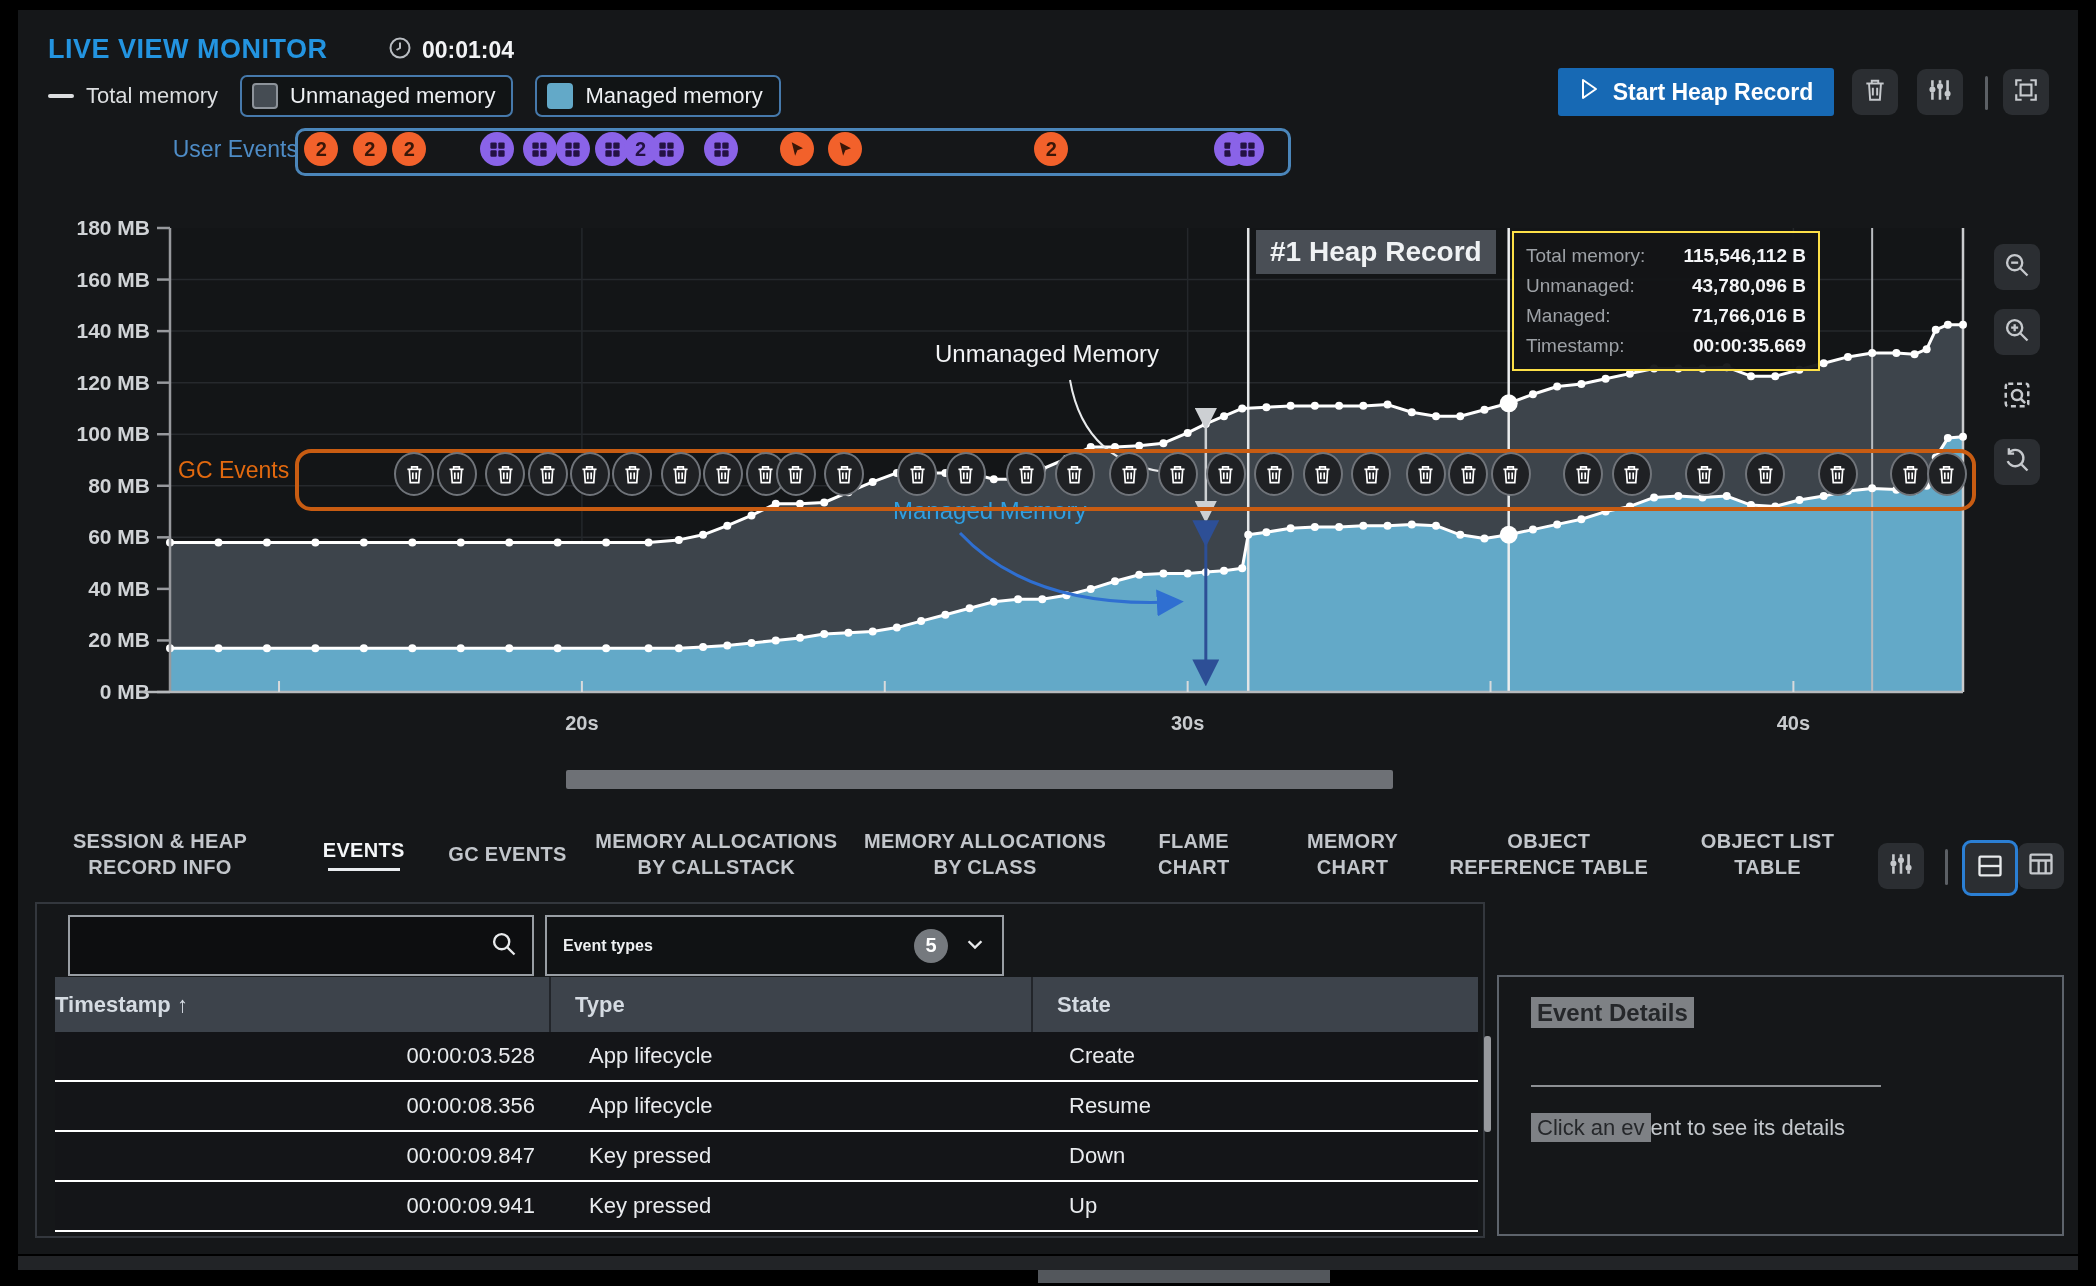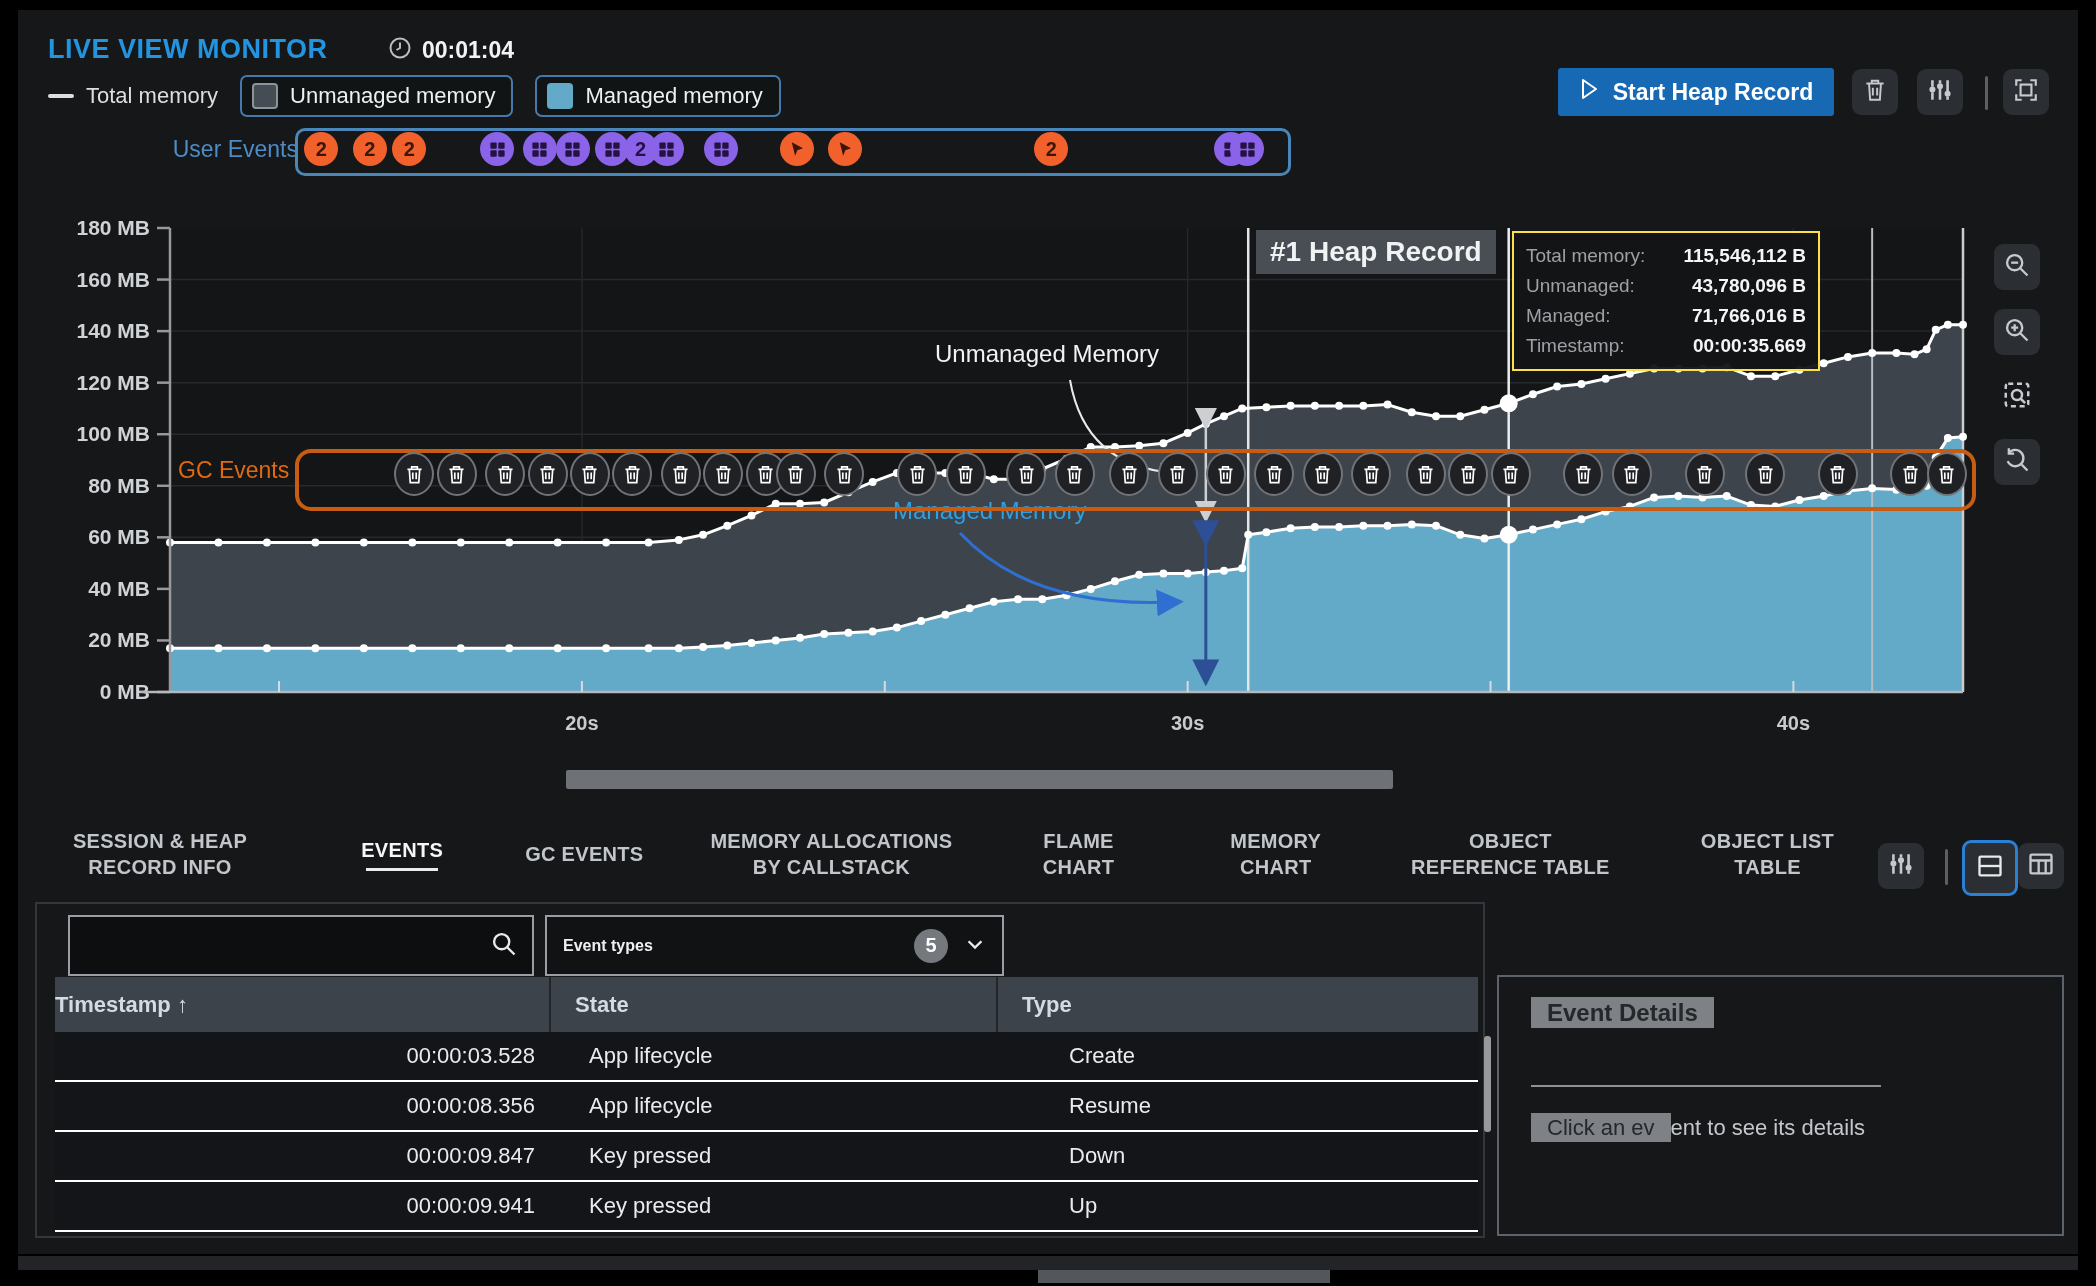--- a/index.html
+++ b/index.html
@@ -85,21 +85,21 @@
   #table-rows{left:37px;top:1022px;width:1423px;}
   .trow{display:flex;align-items:center;height:48px;border-bottom:2px solid #ffffff;cursor:pointer;background:#141518;}
   .td-ts{width:480px;text-align:right;padding-right:30px;font-size:22px;color:#e9ebee;}
   .td-type{width:456px;padding-left:24px;font-size:22px;color:#e9ebee;}
   .td-state{flex:1;padding-left:24px;font-size:22px;color:#e9ebee;}
   #vscrollbar{left:1466px;top:1026px;width:7px;height:96px;background:#97999d;border-radius:3px;cursor:grab;}
 
   
   #details-panel{left:1479px;top:965px;width:563px;height:257px;border:2px solid #5d636b;}
   #details-title{left:32px;top:22px;font-size:24px;font-weight:700;}
-  .hl{background:#7e8185;color:#25272a;padding:2px 16px;}
+  .hl{background:#7e8185;color:#25272a;padding:2px 6px;}
   #details-divider{left:32px;top:108px;width:350px;height:2px;background:#8d9094;}
   #details-hint{left:32px;top:138px;font-size:22px;color:#c3c7cb;}
   #details-hint .rest{color:#c3c7cb;}
 
   
   #strip1{left:0px;top:1246px;width:2060px;height:14px;background:#222427;}
   #strip2{left:1020px;top:1260px;width:292px;height:13px;background:#53575c;}
 </style>
 </head>
 <body>
@@ -792,20 +792,23 @@
       <div class="tab active" style="width: 120px;">
         <div>EVENTS</div>
         <div class="tab-underline"></div>
       </div>
       <div class="tab" style="width: 130px;">
         <div>GC EVENTS</div>
       </div>
       <div class="tab" style="width: 250px;">
         <div>MEMORY ALLOCATIONS BY CALLSTACK</div>
       </div>
+      <div class="tab" style="width: 250px;">
+        <div>MEMORY ALLOCATIONS BY CLASS</div>
+      </div>
       <div class="tab" style="width: 130px;">
         <div>FLAME CHART</div>
       </div>
       <div class="tab" style="width: 150px;">
         <div>MEMORY CHART</div>
       </div>
       <div class="tab" style="width: 205px;">
         <div>OBJECT REFERENCE TABLE</div>
       </div>
       <div class="tab" style="width: 195px;">
@@ -859,25 +862,25 @@
       <svg width="22" height="22" viewBox="0 0 24 24" fill="none" stroke="#e8eaec" stroke-width="2.6">
         <path d="M5 9 L12 16 L19 9"></path>
       </svg>
     </span>
   </div>
   <div class="abs" id="table-header">
     <div class="th" id="th-timestamp">
       <span>Timestamp</span>
       <span>↑</span>
     </div>
+    <div class="th" id="th-type">
+      <span>Type</span>
+    </div>
     <div class="th" id="th-state">
       <span>State</span>
-    </div>
-    <div class="th" id="th-type">
-      <span>Type</span>
     </div>
   </div>
   <div class="abs" id="table-rows">
       <div class="trow">
         <div class="td-ts">00:00:03.528</div>
         <div class="td-type">App lifecycle</div>
         <div class="td-state">Create</div>
       </div>
       <div class="trow">
         <div class="td-ts">00:00:08.356</div>

